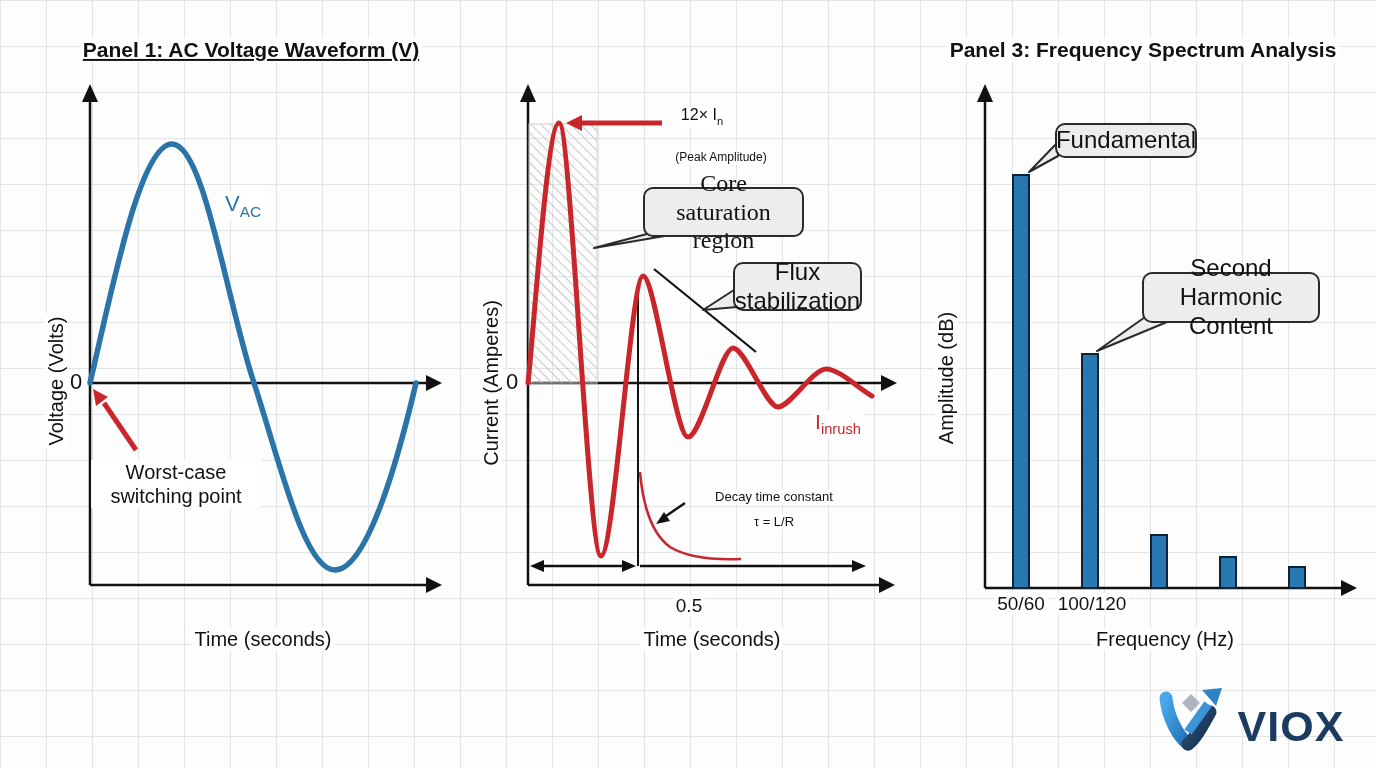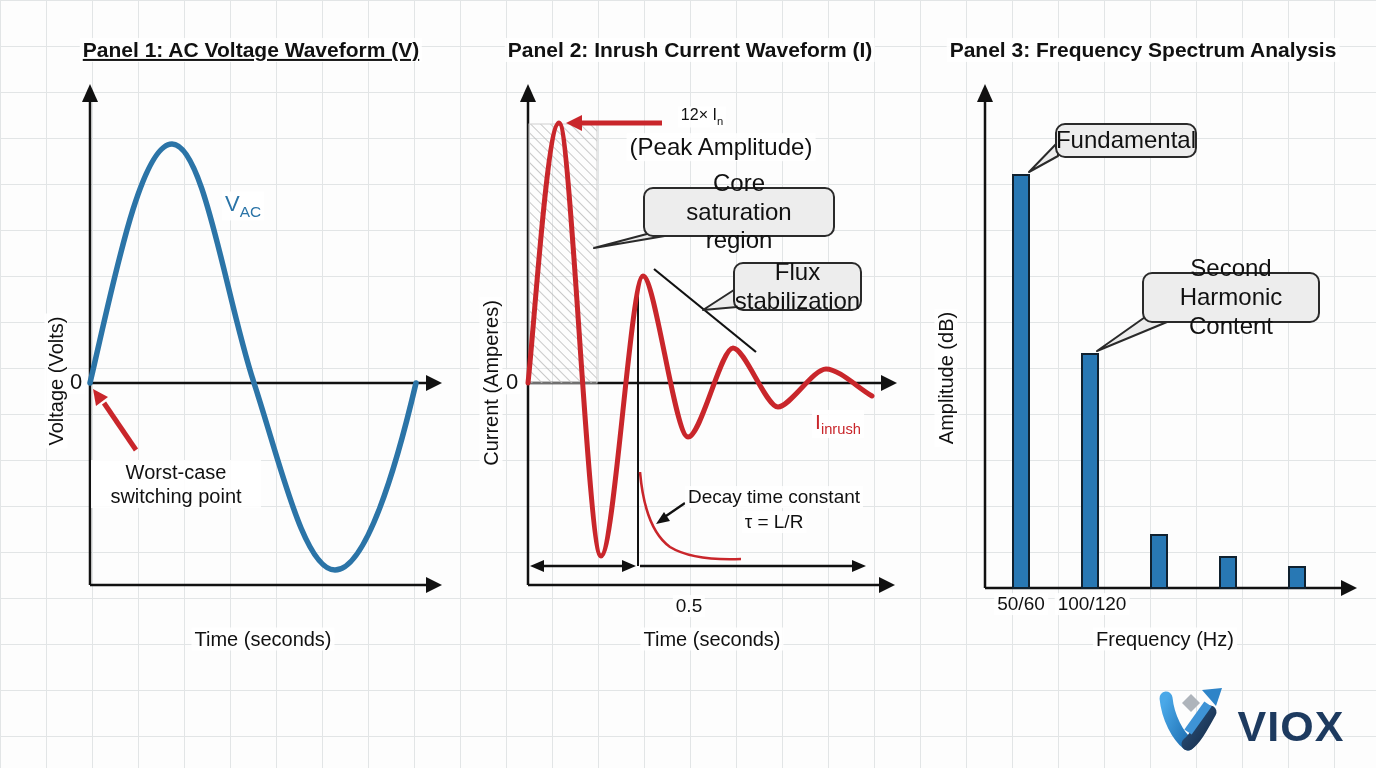--- a/index.html
+++ b/index.html
@@ -14,21 +14,21 @@
   }
   svg{position:absolute;left:0;top:0;}
   .lbl{position:absolute;transform:translate(-50%,-50%);white-space:nowrap;
        background:rgba(255,255,255,0.88);padding:0 3px;line-height:1.15;}
   .title{font-size:21px;font-weight:700;}
   .axis-label{font-size:20px;}
   .v-label{position:absolute;transform:translate(-50%,-50%) rotate(-90deg);
        white-space:nowrap;font-size:20px;background:rgba(255,255,255,0.88);padding:0 3px;}
   .zero{font-size:22px;}
   .tick{font-size:19px;}
-  .anno{font-size:19px;}
+  .anno{font-size:13px;}
   .curve-lbl-blue{font-size:22px;color:#2b74a7;font-weight:400;}
   .curve-lbl-red{font-size:21px;color:#c9262b;}
   sub{font-size:0.7em;}
   .callout{position:absolute;background:#ededed;border:2px solid #2a2a2a;border-radius:10px;
        display:flex;align-items:center;justify-content:center;text-align:center;
        font-size:24px;line-height:1.2;box-sizing:border-box;padding:2px 20px;}
   .wrapbox{position:absolute;transform:translate(-50%,-50%);text-align:center;
        font-size:20px;line-height:1.2;background:rgba(255,255,255,0.88);}
   .logo-text{position:absolute;transform:translate(-50%,-50%);
        font-size:43px;font-weight:700;color:#1d3a5f;letter-spacing:1px;}
@@ -137,26 +137,25 @@
     </g>
   </svg>
 
   <div class="lbl title" style="left:251px;top:50px;text-decoration:underline;">Panel 1: AC Voltage Waveform (V)</div>
   <div class="v-label" style="left:56px;top:381px;">Voltage (Volts)</div>
   <div class="lbl zero" style="left:76px;top:382px;">0</div>
   <div class="lbl curve-lbl-blue" style="left:243px;top:206px;"><span>V</span><sub>AC</sub></div>
   <div class="wrapbox" style="left:176px;top:484px;width:170px;">Worst-case switching point</div>
   <div class="lbl axis-label" style="left:263px;top:639px;">Time (seconds)</div>
 
-  <div class="lbl title" style="left:690px;top:50px;">Panel 2: Inrush Current Waveform (I)</div>
   <div class="v-label" style="left:491px;top:383px;">Current (Amperes)</div>
   <div class="lbl zero" style="left:512px;top:382px;">0</div>
   <div class="lbl anno" style="left:702px;top:117px;font-size:16px;"><span>12× I</span><sub>n</sub></div>
-  <div class="lbl anno" style="left:721px;top:147px;font-size:24px;">(Peak Amplitude)</div>
-  <div class="callout" style="left:643px;top:187px;width:192px;height:50px;">Core saturation region</div>
+  <div class="lbl anno" style="left:721px;top:158px;font-size:12px;">(Peak Amplitude)</div>
+  <div class="callout" style="left:643px;top:187px;width:161px;height:50px;font-family:Liberation Serif, serif;">Core saturation region</div>
   <div class="callout" style="left:733px;top:262px;width:129px;height:49px;">Flux stabilization</div>
   <div class="lbl curve-lbl-red" style="left:838px;top:424px;"><span>I</span><sub>inrush</sub></div>
   <div class="lbl anno" style="left:774px;top:497px;">Decay time constant</div>
   <div class="lbl anno" style="left:774px;top:522px;">τ = L/R</div>
   <div class="lbl tick" style="left:689px;top:606px;">0.5</div>
   <div class="lbl axis-label" style="left:712px;top:639px;">Time (seconds)</div>
 
   <div class="lbl title" style="left:1143px;top:50px;">Panel 3: Frequency Spectrum Analysis</div>
   <div class="v-label" style="left:946px;top:378px;">Amplitude (dB)</div>
   <div class="callout" style="left:1055px;top:123px;width:142px;height:35px;">Fundamental</div>

